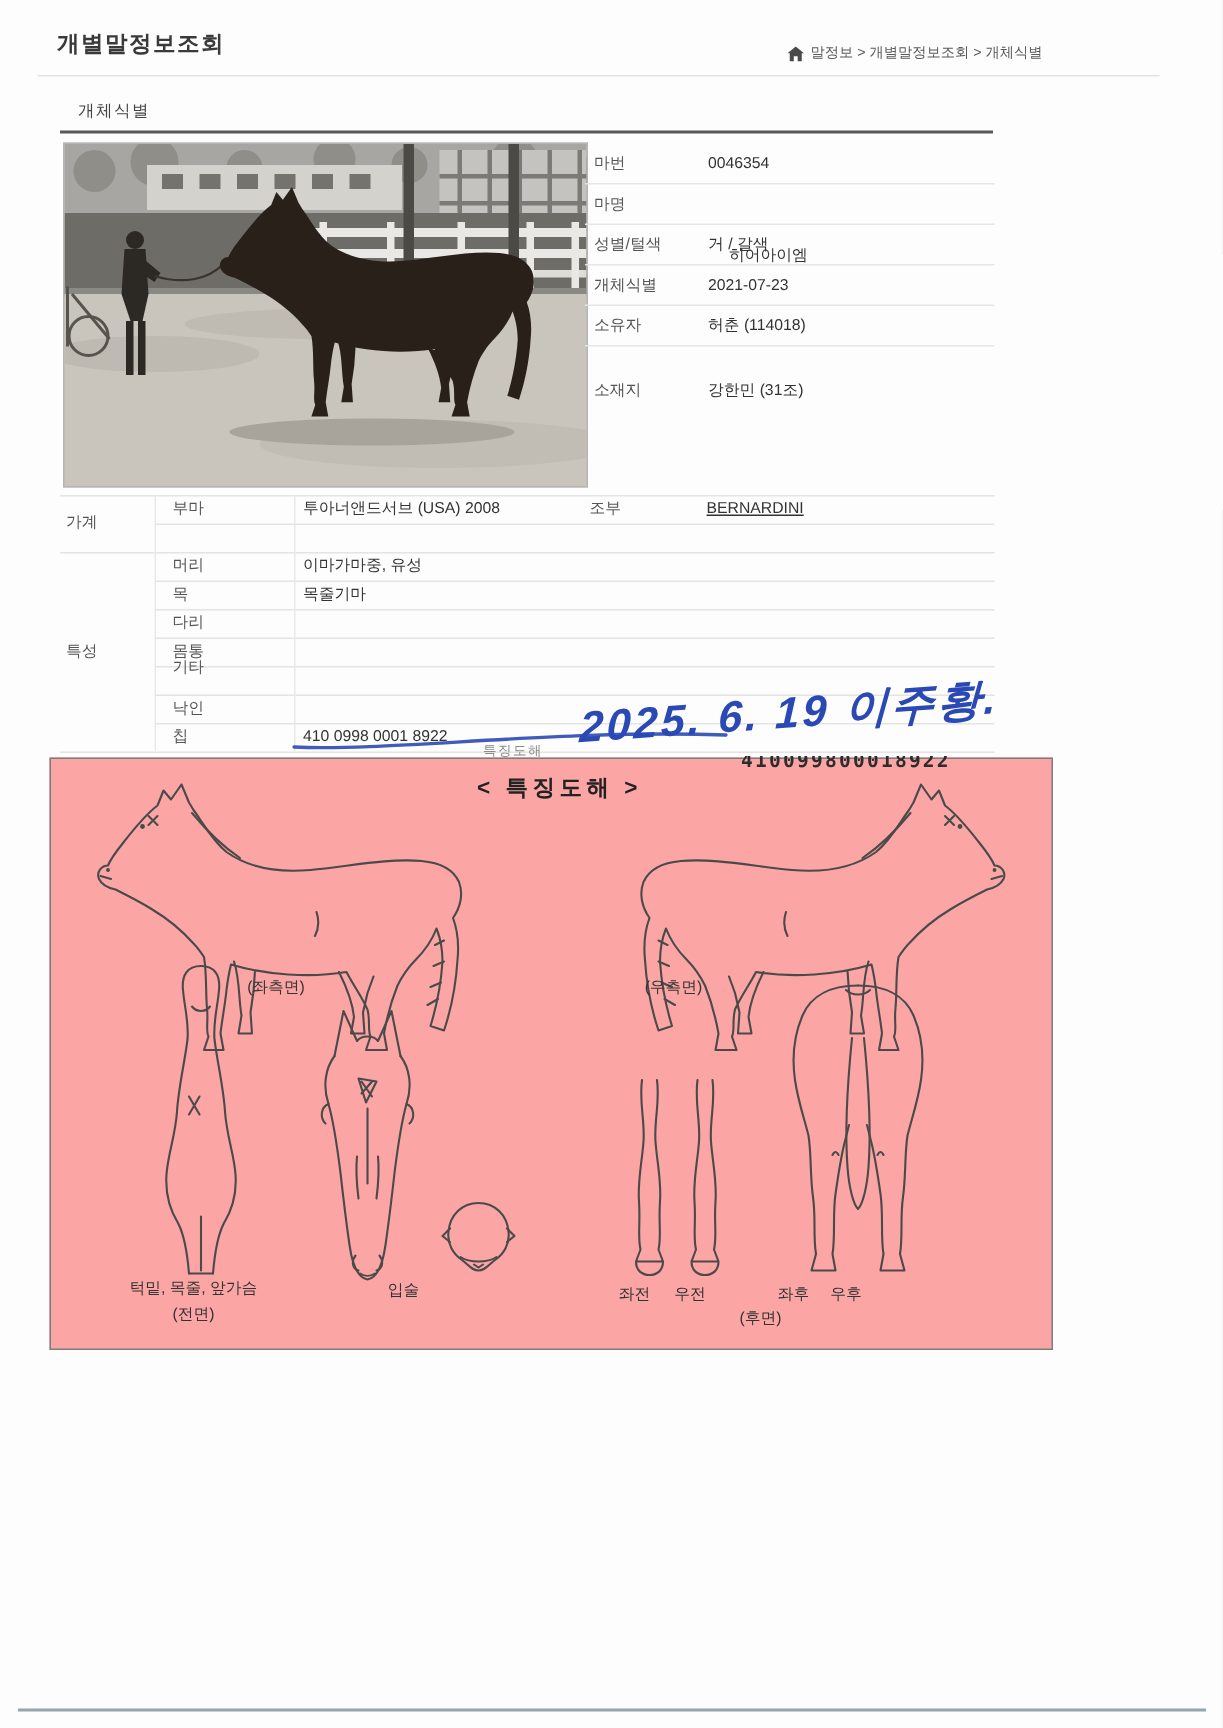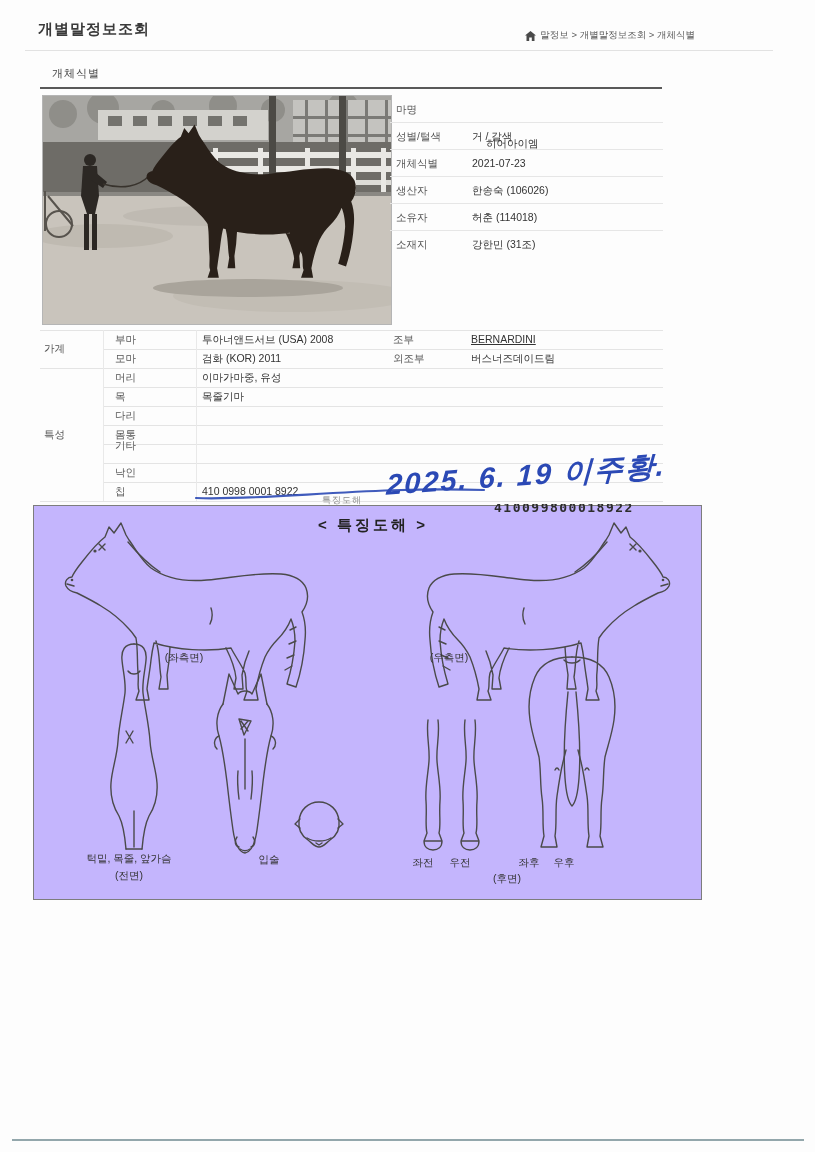--- a/index.html
+++ b/index.html
@@ -10,21 +10,21 @@
   .crumb{font-size:9.5px;color:#5a5a5a;display:flex;align-items:center;gap:4px;}
   .tab{font-size:11px;color:#444;letter-spacing:1px;}
   .lab{font-size:10.5px;color:#555;}
   .val{font-size:10.5px;color:#333;}
   .row26{height:26px;line-height:26px;border-bottom:1px solid #e6e6e6;}
   .row19{height:19px;line-height:19px;}
   .hline{position:absolute;background:#e4e4e4;height:1px;}
   .vline{position:absolute;background:#e9e9e9;width:1px;}
   .hand{font-size:29px;color:#2b49b5;font-style:italic;font-weight:bold;
         transform:rotate(-4deg) skewX(-6deg);letter-spacing:2px;white-space:nowrap;}
-  .dgbox{border:1px solid #7d7d7d;background:#c4b5fd;}
+  .dgbox{border:1px solid #7d7d7d;background:#fca5a5;}
   .dglabel{font-size:10.5px;color:#333;text-align:center;}
   .dgtitle{font-size:15px;font-weight:bold;color:#222;letter-spacing:3px;}
   .serialclip{overflow:hidden;height:14px;}
   .serial{font-family:"DejaVu Sans Mono","Liberation Mono",monospace;font-weight:bold;
           font-size:13px;color:#2d2d2d;letter-spacing:1.5px;transform:translateY(-4px);display:block;}
   .rowlabel{font-size:9px;color:#8a8a8a;letter-spacing:1px;}
   .photo{border:1px solid #b5b5b5;background:#c9c5be;}
 </style>
 </head>
 <body>
@@ -111,41 +111,41 @@
       <path d="M40,70 L54,70 L56,100 L52,118 L44,118 L38,100 Z" fill="#2c2824"></path>
       <rect x="41" y="118" width="5" height="36" fill="#2c2824"></rect>
       <rect x="49" y="118" width="5" height="36" fill="#2c2824"></rect>
       <path d="M52,76 L64,86 L60,92 L48,84 Z" fill="#2c2824"></path>
       <path d="M60,88 C80,94 96,90 106,80" stroke="#38332d" stroke-width="1.5" fill="none"></path>
       <use href="#hsd" transform="translate(98,26) scale(0.865)" fill="#292019" stroke="none"></use>
     </svg>
   </div>
 
   <div class="abs" style="left:390px;top:96px;width:273px;">
+    <div class="row26">
+        <span class="lab abs" style="left:6px;">마번</span>
+        <span class="val abs" style="left:82px;">0046354</span>
+      </div>
     <div class="row26" style="position:relative;">
         <span class="lab abs" style="left:6px;">마명</span>
         <span class="val abs" style="left:96px;margin-top:34px;">히어아이엠</span>
       </div>
     <div class="row26" style="position:relative;">
         <span class="lab abs" style="left:6px;">성별/털색</span>
         <span class="val abs" style="left:82px;">거 / 갈색</span>
       </div>
     <div class="row26" style="position:relative;">
         <span class="lab abs" style="left:6px;">개체식별</span>
         <span class="val abs" style="left:82px;">2021-07-23</span>
       </div>
     <div class="row26" style="position:relative;">
-        <span class="lab abs" style="left:6px;">생산자</span>
-        <span class="val abs" style="left:82px;">한송숙 (106026)</span>
-      </div>
-    <div class="row26" style="position:relative;">
         <span class="lab abs" style="left:6px;">소유자</span>
         <span class="val abs" style="left:82px;">허춘 (114018)</span>
       </div>
-    <div class="row26" style="position:relative;border-bottom:none;">
+    <div class="row26" style="position:relative;border-bottom:none;margin-top:16px;">
         <span class="lab abs" style="left:6px;">소재지</span>
         <span class="val abs" style="left:82px;">강한민 (31조)</span>
       </div>
   </div>
   <style>.row26{position:relative;}</style>
 
   <div>
     <div class="hline" style="left:40px;top:330px;width:623px;"></div>
     <div class="hline" style="left:103px;top:349px;width:560px;"></div>
     <div class="hline" style="left:40px;top:368px;width:623px;"></div>
@@ -160,26 +160,20 @@
     <div class="vline" style="left:196px;top:330px;height:171px;"></div>
   </div>
 
   <div class="abs lab" style="left:44px;top:339px;height:19px;line-height:19px;">가계</div>
   <div class="abs row19" style="left:103px;top:330px;width:560px;">
     <span class="lab abs" style="left:12px;">부마</span>
     <span class="val abs" style="left:99px;">투아너앤드서브 (USA) 2008</span>
     <span class="lab abs" style="left:290px;">조부</span>
     <span class="val abs" style="left:368px;text-decoration:underline;">BERNARDINI</span>
   </div>
-  <div class="abs row19" style="left:103px;top:349px;width:560px;">
-    <span class="lab abs" style="left:12px;">모마</span>
-    <span class="val abs" style="left:99px;">검화 (KOR) 2011</span>
-    <span class="lab abs" style="left:290px;">외조부</span>
-    <span class="val abs" style="left:368px;">버스너즈데이드림</span>
-  </div>
 
   <div class="abs lab" style="left:44px;top:425px;height:19px;line-height:19px;">특성</div>
   <div class="abs row19" style="left:103px;top:368px;width:560px;">
       <span class="lab abs" style="left:12px;">머리</span>
       <span class="val abs" style="left:99px;">이마가마중, 유성</span>
     </div>
   <div class="abs row19" style="left:103px;top:387px;width:560px;">
       <span class="lab abs" style="left:12px;">목</span>
       <span class="val abs" style="left:99px;">목줄기마</span>
     </div>

